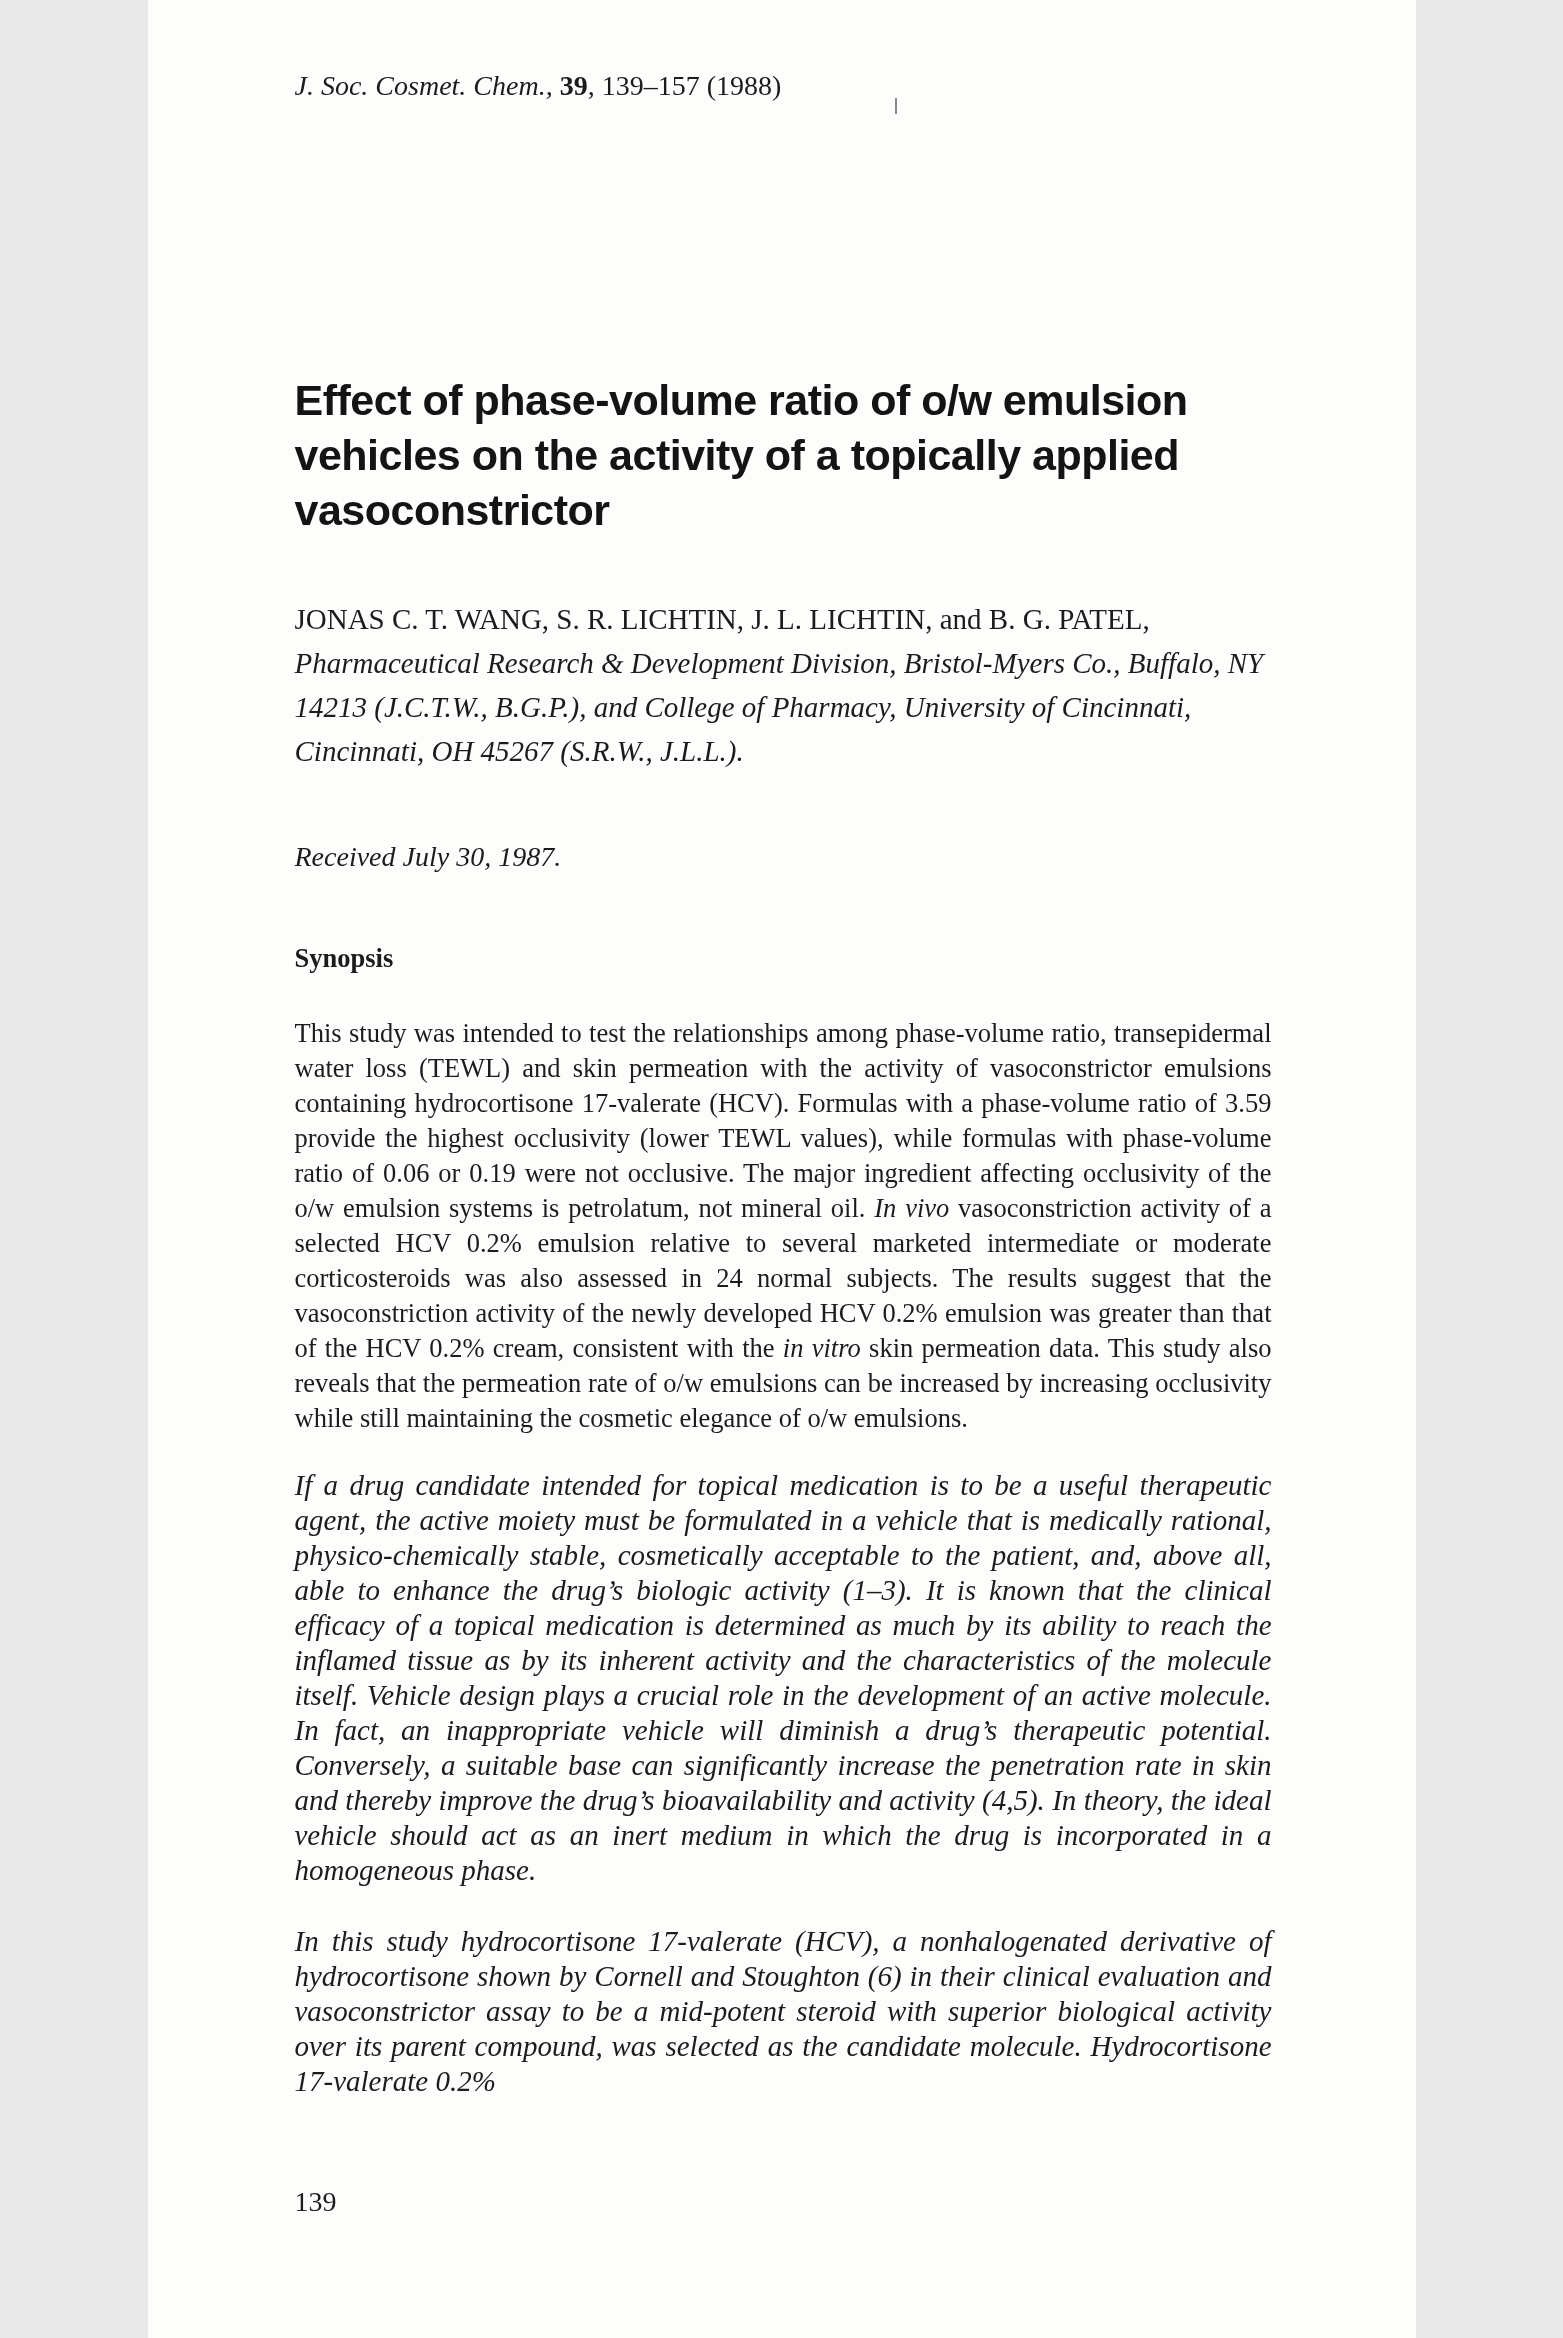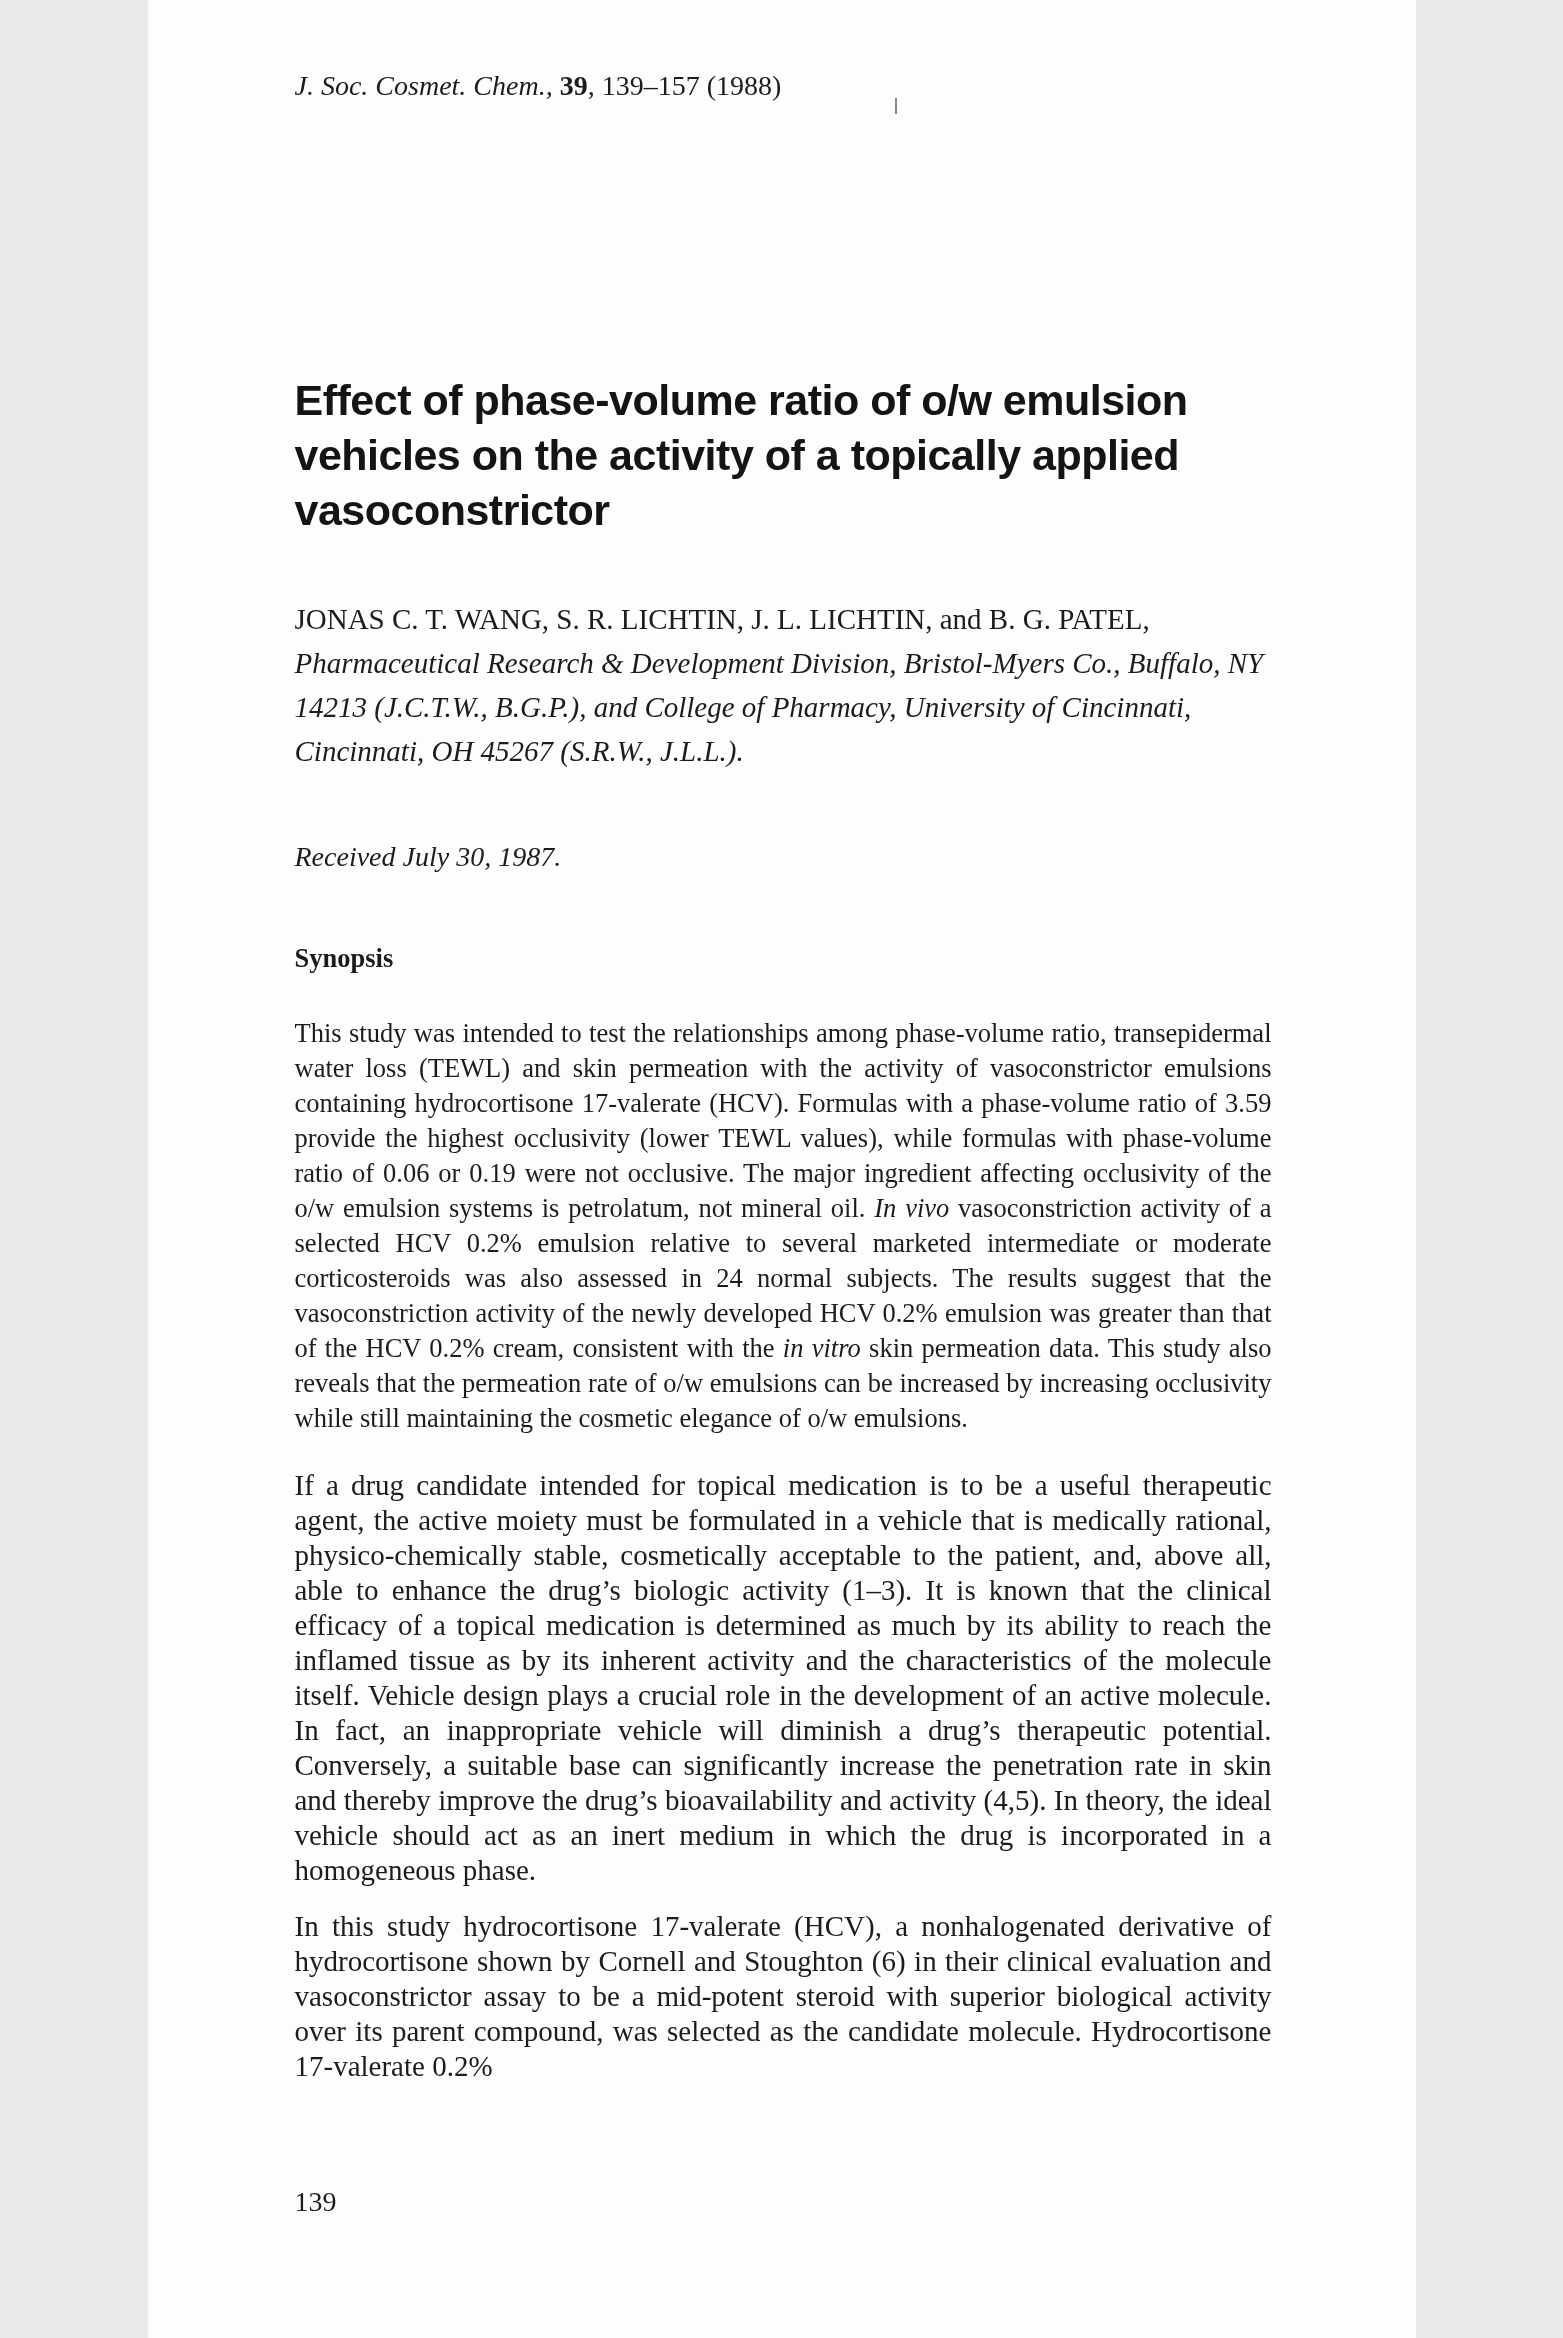--- a/index.html
+++ b/index.html
@@ -74,23 +74,24 @@
     font-size: 28px;
     line-height: 35px;
     font-weight: 400;
     letter-spacing: 0.9px;
   }
   p.body-para {
     margin: 32px 0 0 0;
     font-size: 29px;
     line-height: 35px;
     text-align: justify;
+    font-style: italic;
   }
   p.body-para + p.body-para {
-    margin-top: 21px;
+    margin-top: 36px;
   }
   .page-number {
     position: absolute;
     top: 2184px;
     left: 147px;
     width: 1273px;
     text-align: left;
     font-size: 28px;
     line-height: 35px;
   }

